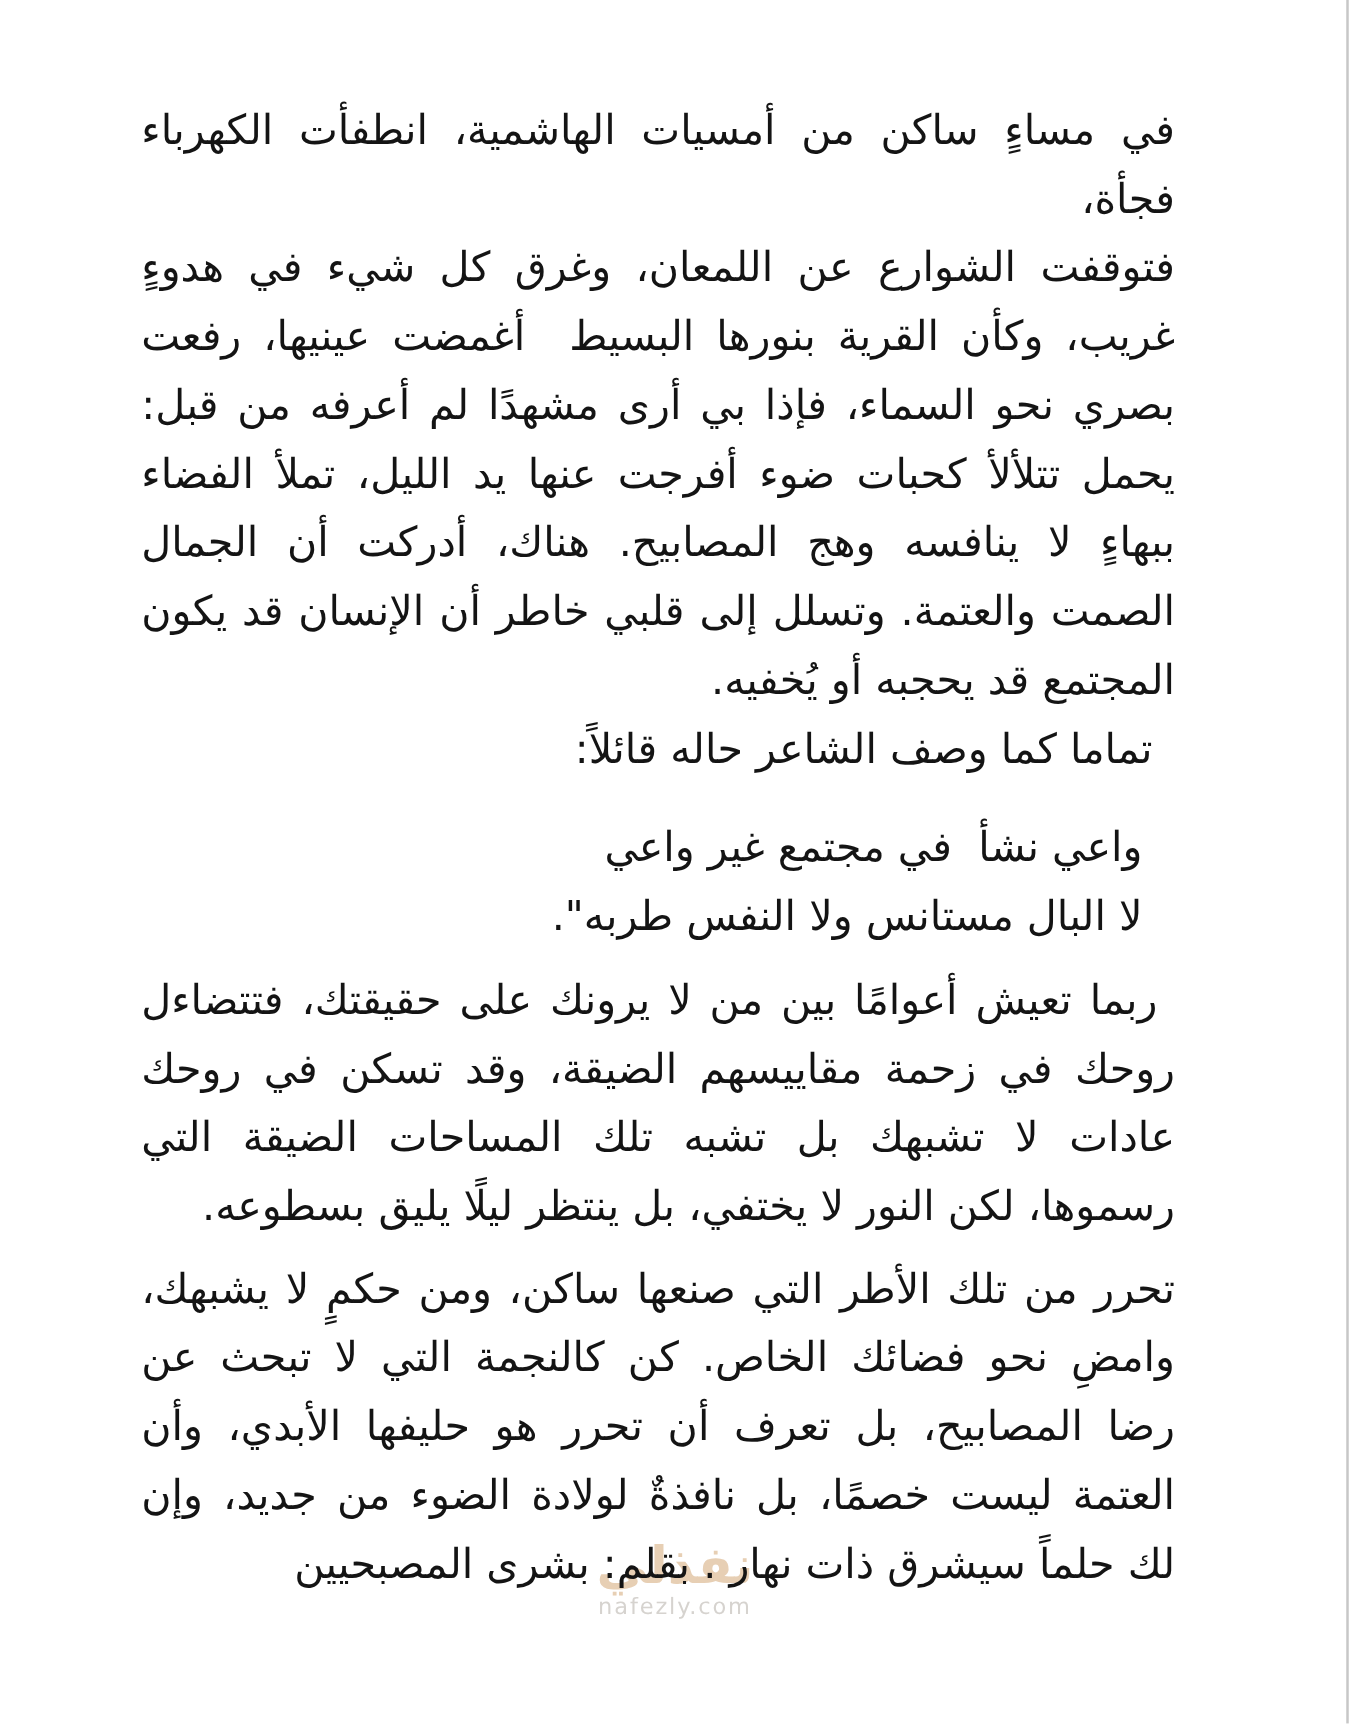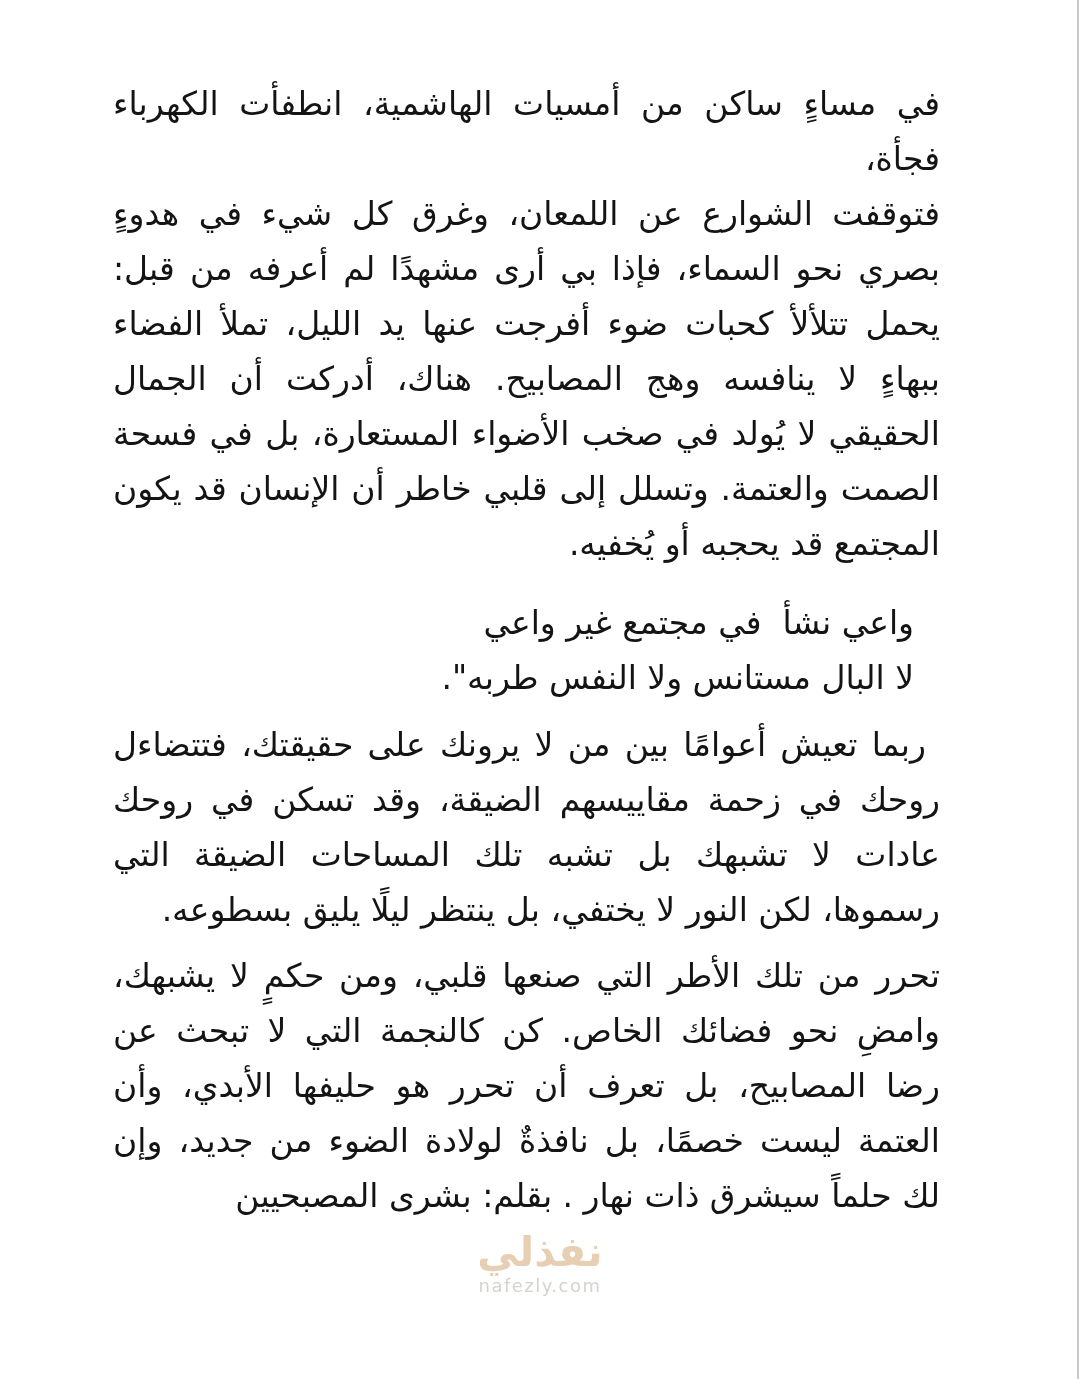--- a/index.html
+++ b/index.html
@@ -86,37 +86,38 @@
 
   <div class="watermark">
     <div class="watermark-logo">نفذلي</div>
     <div class="watermark-site">nafezly.com</div>
   </div>
 
   <div class="article">
 
     <div class="line">في مساءٍ ساكن من أمسيات الهاشمية، انطفأت الكهرباء فجأة،</div>
     <div class="line">فتوقفت الشوارع عن اللمعان، وغرق كل شيء في هدوءٍ</div>
+    <div class="line">غريب، وكأن القرية بنورها البسيط&nbsp; أغمضت عينيها، رفعت</div>
     <div class="line">بصري نحو السماء، فإذا بي أرى مشهدًا لم أعرفه من قبل:</div>
     <div class="line">يحمل تتلألأ كحبات ضوء أفرجت عنها يد الليل، تملأ الفضاء</div>
     <div class="line">ببهاءٍ لا ينافسه وهج المصابيح. هناك، أدركت أن الجمال</div>
-    <div class="line">الحقيقي لا يُولد في صخب الأضواء المستعارة، بل في فسحة</div>
     <div class="line">الصمت والعتمة. وتسلل إلى قلبي خاطر أن الإنسان قد يكون</div>
     <div class="line end">المجتمع قد يحجبه أو يُخفيه.</div>
 
+    <div class="line end indent18">تماما كما وصف الشاعر حاله قائلاً:</div>
 
     <div class="poem-line mt24">واعي نشأ&nbsp; في مجتمع غير واعي</div>
     <div class="poem-line">لا البال مستانس ولا النفس طربه".</div>
 
     <div class="line mt12 indent14">ربما تعيش أعوامًا بين من لا يرونك على حقيقتك، فتتضاءل</div>
     <div class="line">روحك في زحمة مقاييسهم الضيقة، وقد تسكن في روحك</div>
     <div class="line">عادات لا تشبهك بل تشبه تلك المساحات الضيقة التي</div>
     <div class="line end">رسموها، لكن النور لا يختفي، بل ينتظر ليلًا يليق بسطوعه.</div>
 
-    <div class="line mt11">تحرر من تلك الأطر التي صنعها قلبي، ومن حكمٍ لا يشبهك،</div>
+    <div class="line mt11">تحرر من تلك الأطر التي صنعها ساكن، ومن حكمٍ لا يشبهك،</div>
     <div class="line">وامضِ نحو فضائك الخاص. كن كالنجمة التي لا تبحث عن</div>
     <div class="line">رضا المصابيح، بل تعرف أن تحرر هو حليفها الأبدي، وأن</div>
     <div class="line">العتمة ليست خصمًا، بل نافذةٌ لولادة الضوء من جديد، وإن</div>
     <div class="line end">لك حلماً سيشرق ذات نهار . بقلم: بشرى المصبحيين</div>
 
   </div>
 
 </div>
 
 </body></html>

